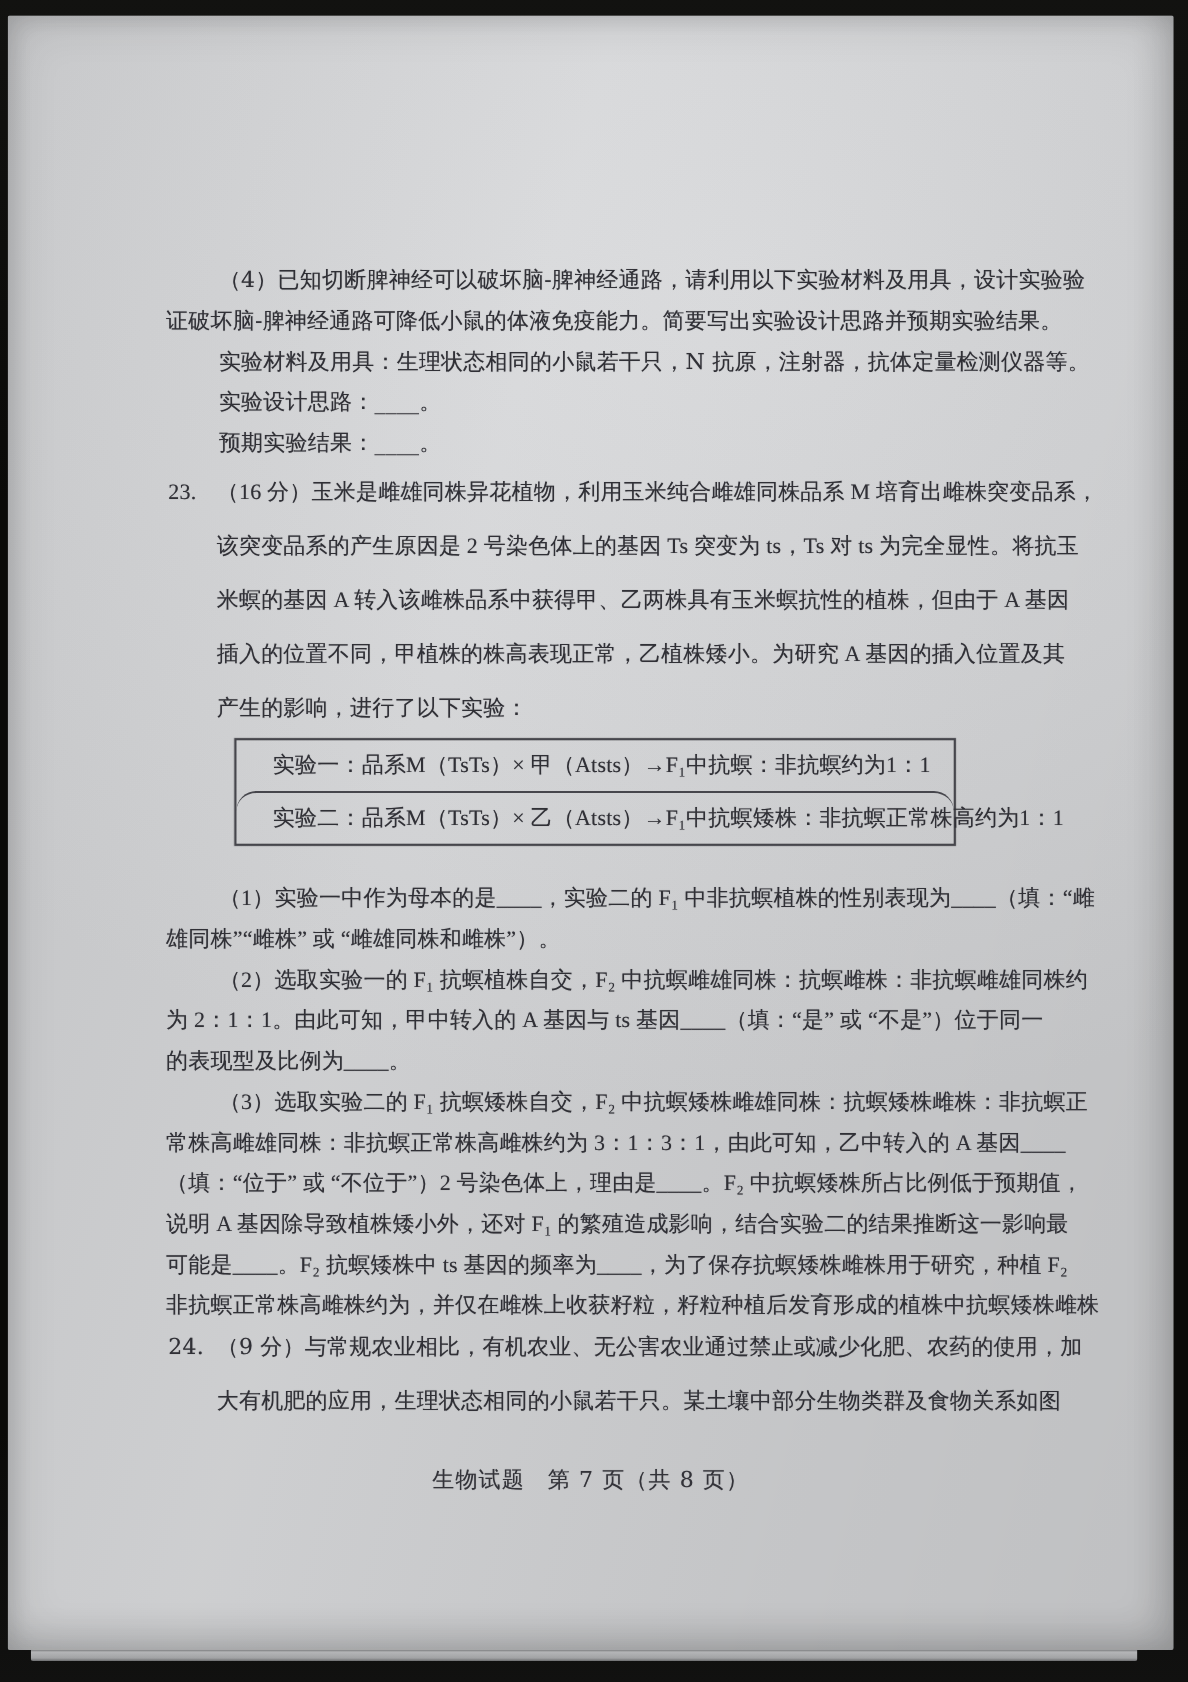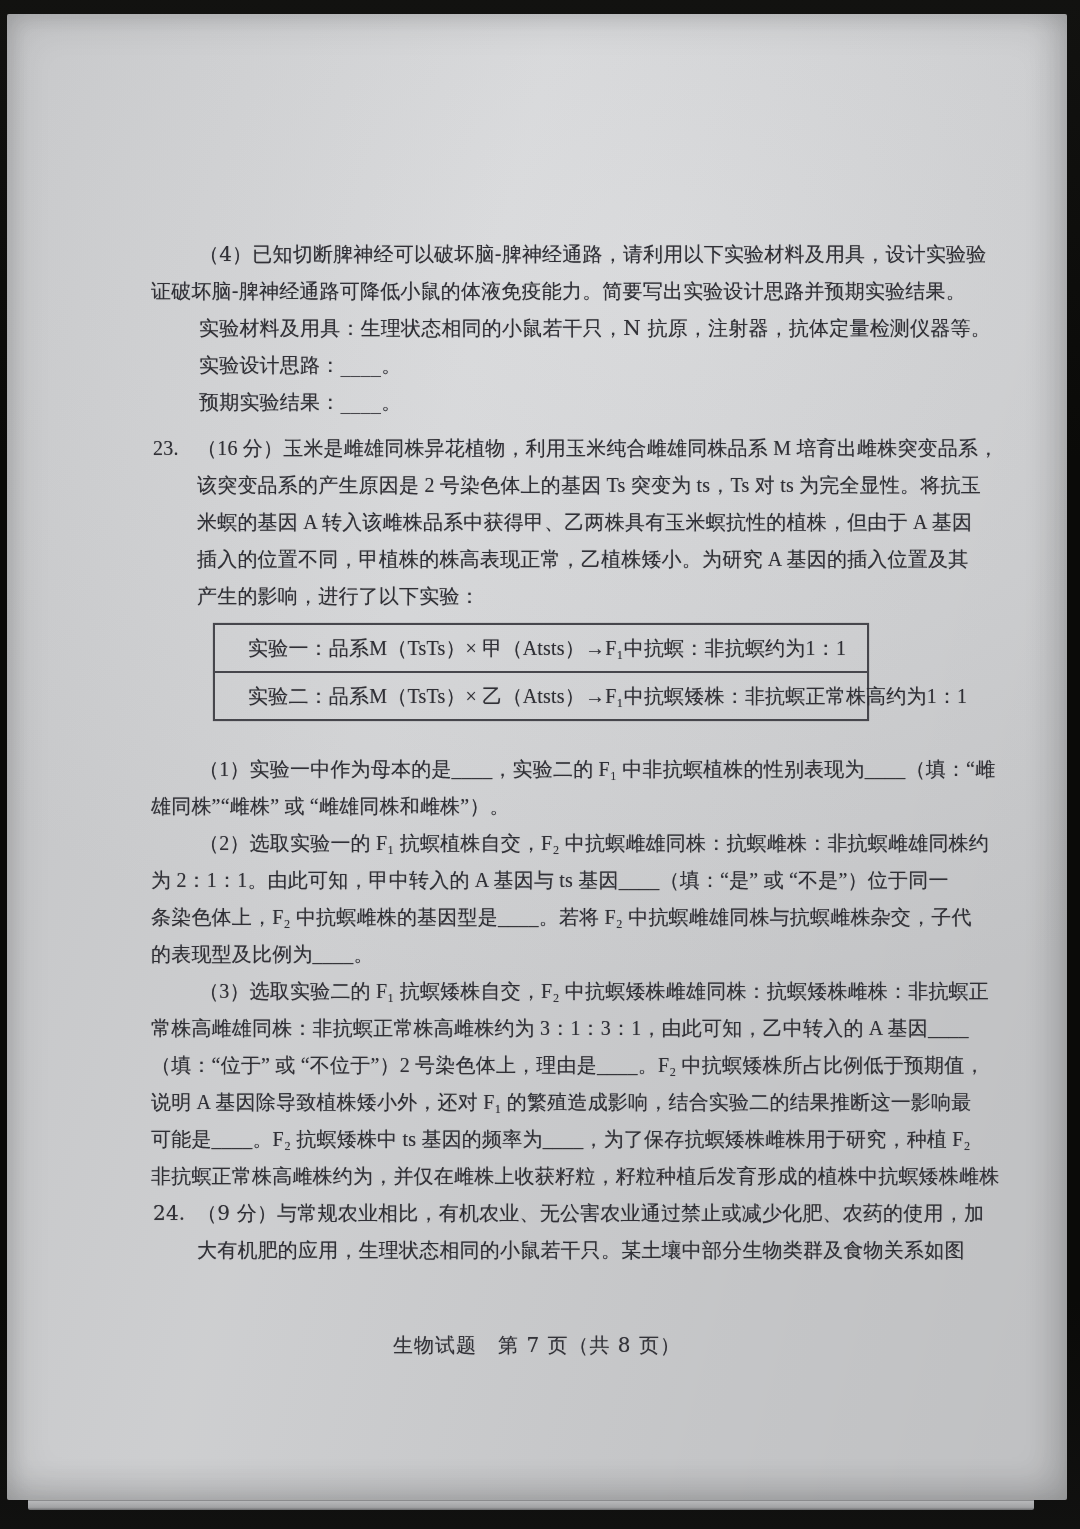--- a/index.html
+++ b/index.html
@@ -54,21 +54,21 @@
     color: #303036;
     text-shadow: 0 0 0.8px rgba(44,44,50,0.45);
     letter-spacing: 0.2px;
   }
   .ln {
     height: 37px;
     line-height: 37px;
     white-space: nowrap;
   }
   .i2 { margin-left: 48px; }     
-  .ih { margin-left: 46px; }     
+  .ih { margin-left: 46px; margin-top: 12px; }     
   .hang { position: relative; margin-left: 46px; }
   .qnum {
     position: absolute;
     left: -44px;
     top: 0;
   }
   .q23 { margin-top: 9px; font-family: Liberation Serif, serif; }
   .expbox {
     margin: 8px 0 30px 62px;
     width: 652px;
@@ -77,20 +77,21 @@
   }
   .exprow {
     height: 46px;
     line-height: 46px;
     padding-left: 33px;
     white-space: nowrap;
     font-size: 20px;
   }
   .exprow + .exprow {
     border-top: 2px solid #46464c;
+    border-radius: 18px;
   }
   .footer {
     position: absolute;
     left: 0;
     right: 0;
     top: 1318px;
     text-align: center;
     font-size: 20px;
     color: #333339;
     text-shadow: 0 0 0.8px rgba(44,44,50,0.45);
@@ -125,21 +126,20 @@
         <div class="expbox">
           <div class="exprow">实验一：品系M（TsTs）× 甲（Atsts）→F₁中抗螟：非抗螟约为1：1</div>
           <div class="exprow">实验二：品系M（TsTs）× 乙（Atsts）→F₁中抗螟矮株：非抗螟正常株高约为1：1</div>
         </div>
 
         <div class="ln i2">（1）实验一中作为母本的是____，实验二的 F₁ 中非抗螟植株的性别表现为____（填：“雌</div>
         <div class="ln">雄同株”“雌株” 或 “雌雄同株和雌株”）。</div>
 
         <div class="ln i2">（2）选取实验一的 F₁ 抗螟植株自交，F₂ 中抗螟雌雄同株：抗螟雌株：非抗螟雌雄同株约</div>
         <div class="ln">为 2：1：1。由此可知，甲中转入的 A 基因与 ts 基因____（填：“是” 或 “不是”）位于同一</div>
-        <div class="ln">条染色体上，F₂ 中抗螟雌株的基因型是____。若将 F₂ 中抗螟雌雄同株与抗螟雌株杂交，子代</div>
         <div class="ln">的表现型及比例为____。</div>
 
         <div class="ln i2">（3）选取实验二的 F₁ 抗螟矮株自交，F₂ 中抗螟矮株雌雄同株：抗螟矮株雌株：非抗螟正</div>
         <div class="ln">常株高雌雄同株：非抗螟正常株高雌株约为 3：1：3：1，由此可知，乙中转入的 A 基因____</div>
         <div class="ln">（填：“位于” 或 “不位于”）2 号染色体上，理由是____。F₂ 中抗螟矮株所占比例低于预期值，</div>
         <div class="ln">说明 A 基因除导致植株矮小外，还对 F₁ 的繁殖造成影响，结合实验二的结果推断这一影响最</div>
         <div class="ln">可能是____。F₂ 抗螟矮株中 ts 基因的频率为____，为了保存抗螟矮株雌株用于研究，种植 F₂</div>
         <div class="ln">非抗螟正常株高雌株约为，并仅在雌株上收获籽粒，籽粒种植后发育形成的植株中抗螟矮株雌株</div>
       </section>
 

